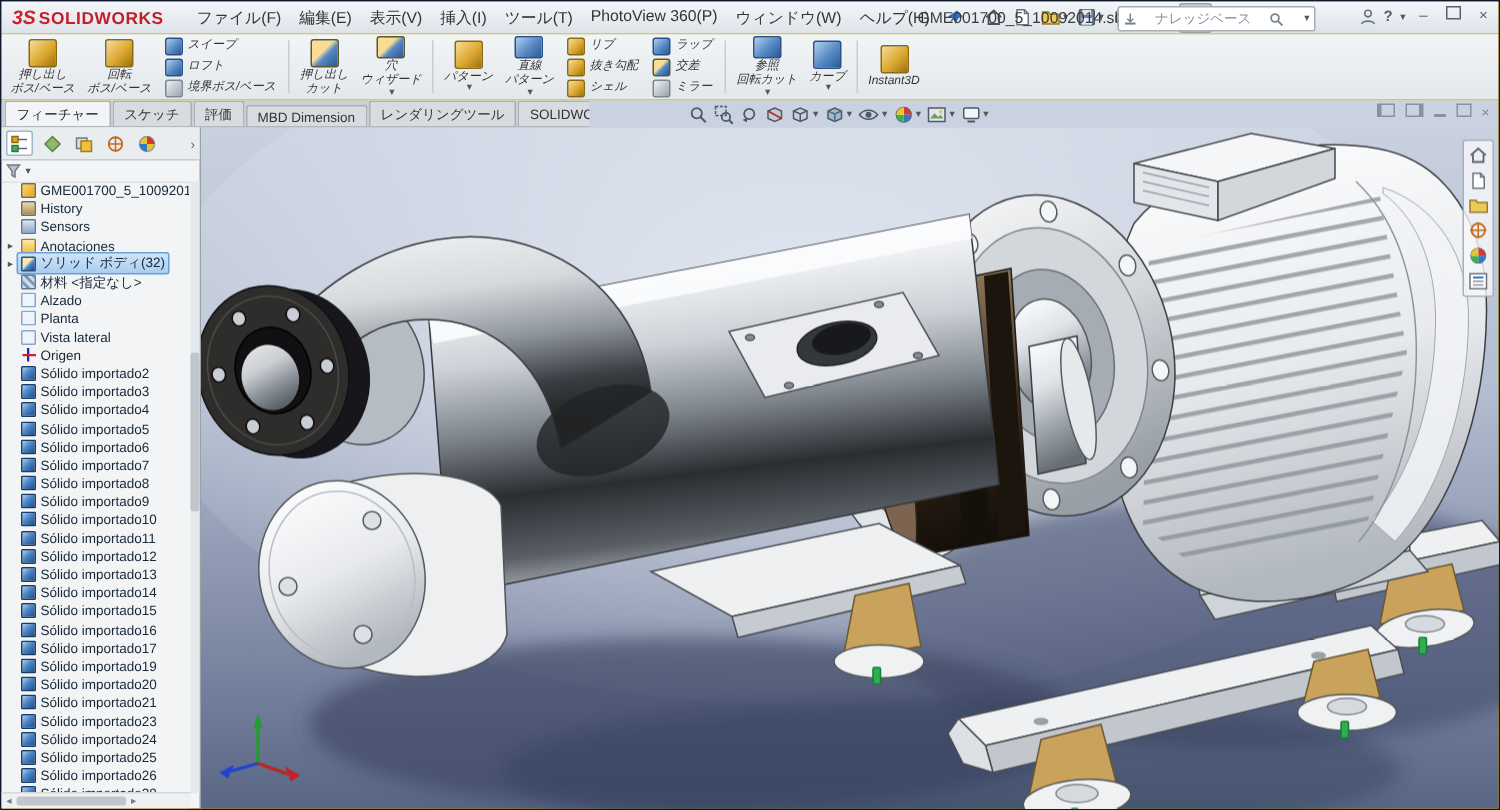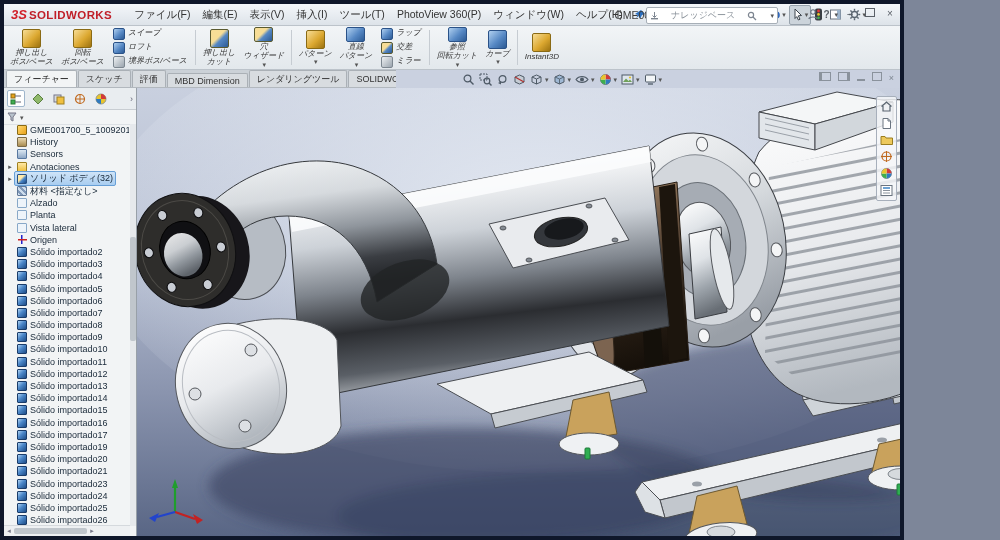--- a/index.html
+++ b/index.html
@@ -1,17 +1,17 @@
 <!DOCTYPE html>
 <html><head>
 <meta charset="utf-8">
 <style>
   html,body{margin:0;padding:0;background:#7d8699;}
-  .app{position:relative;width:904px;height:540px;overflow:hidden;
-       font-family:"Liberation Sans",sans-serif;background:#fde047;border:4px solid #0f172a;box-sizing:border-box;}
+  .app{position:relative;width:1000px;height:540px;overflow:hidden;
+       font-family:"Liberation Sans",sans-serif;background:#fde047;border:1px solid #0f172a;box-sizing:border-box;}
   
   .titlebar{position:absolute;top:0;left:0;right:0;height:22px;display:flex;align-items:center;
             background:linear-gradient(#f4f7fa,#dde3e9);border-bottom:1px solid #bcc3ca;padding:0 4px;box-sizing:border-box;}
   .logo{display:flex;align-items:baseline;margin-left:3px;white-space:nowrap;}
   .logo-mark{color:#d1202a;font-weight:bold;font-style:italic;font-size:13px;margin-right:2px;}
   .logo-name{color:#c01e28;font-weight:bold;font-size:11.5px;letter-spacing:.4px;}
   .menus{display:flex;margin-left:16px;}
   .menu{font-size:10.5px;color:#333;padding:12px 6px;white-space:nowrap;}
   .pin{margin:0 6px;display:flex;align-items:center;}
   .qat{display:flex;align-items:center;margin-left:4px;}
@@ -271,20 +271,34 @@
         <span class="caret">▾</span>
       </div>
       <div class="cbig">
         <span class="cico i-blue"></span>
         <span class="clabel">直線
 パターン</span>
         <span class="caret">▾</span>
       </div>
       <div class="cstack">
         <div class="csmall">
+            <span class="cico-s i-gold"></span>
+            <span class="clabel">リブ</span>
+          </div>
+        <div class="csmall">
+            <span class="cico-s i-gold"></span>
+            <span class="clabel">抜き勾配</span>
+          </div>
+        <div class="csmall">
+            <span class="cico-s i-gold"></span>
+            <span class="clabel">シェル</span>
+          </div>
+      </div>
+      <div class="cstack">
+        <div class="csmall">
             <span class="cico-s i-blue"></span>
             <span class="clabel">ラップ</span>
           </div>
         <div class="csmall">
             <span class="cico-s i-goldblue"></span>
             <span class="clabel">交差</span>
           </div>
         <div class="csmall">
             <span class="cico-s i-gray"></span>
             <span class="clabel">ミラー</span>

